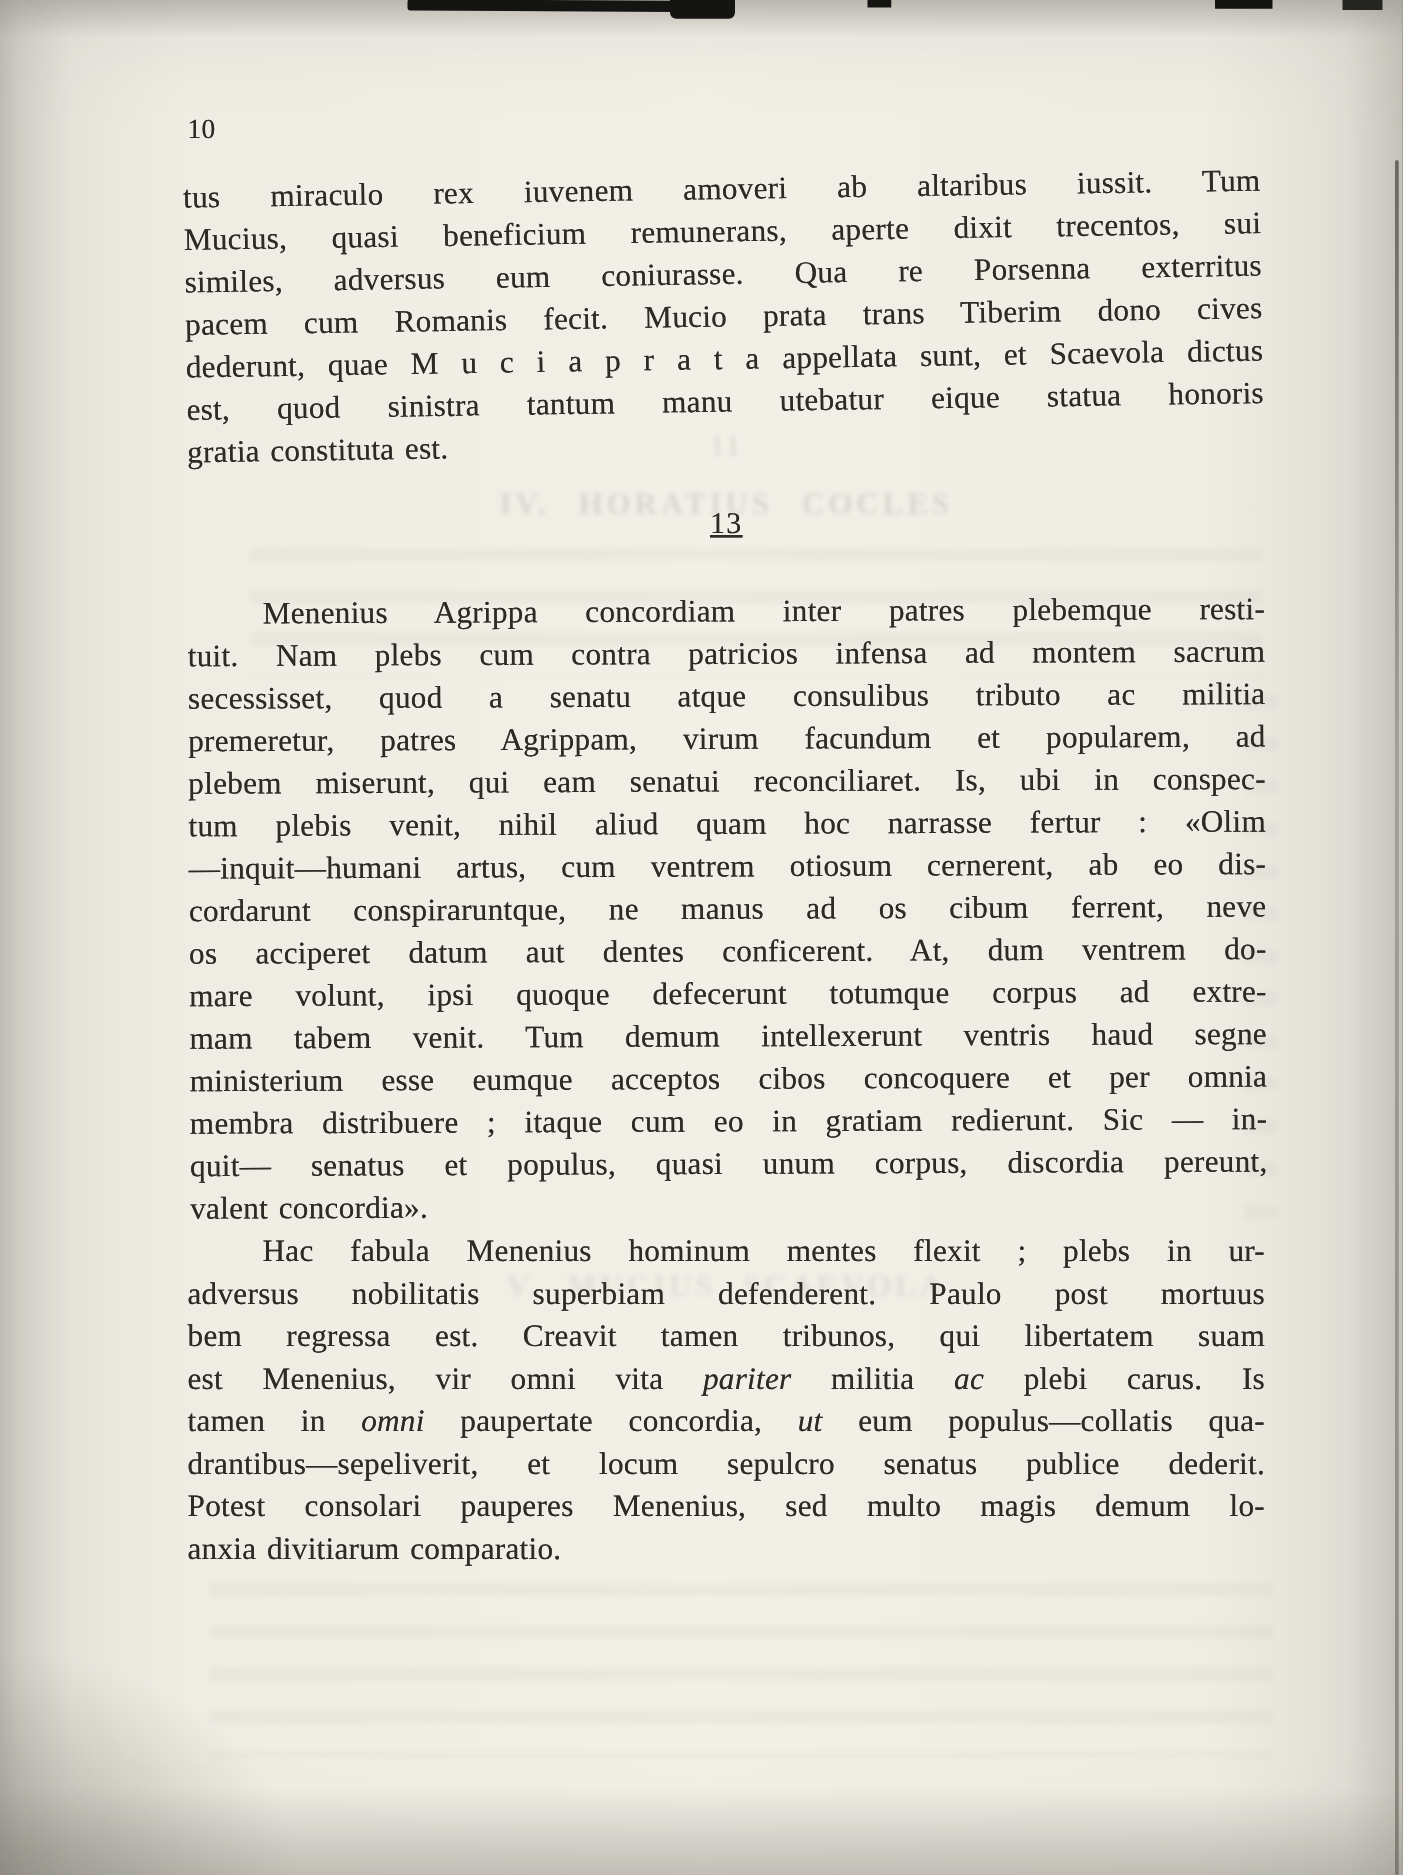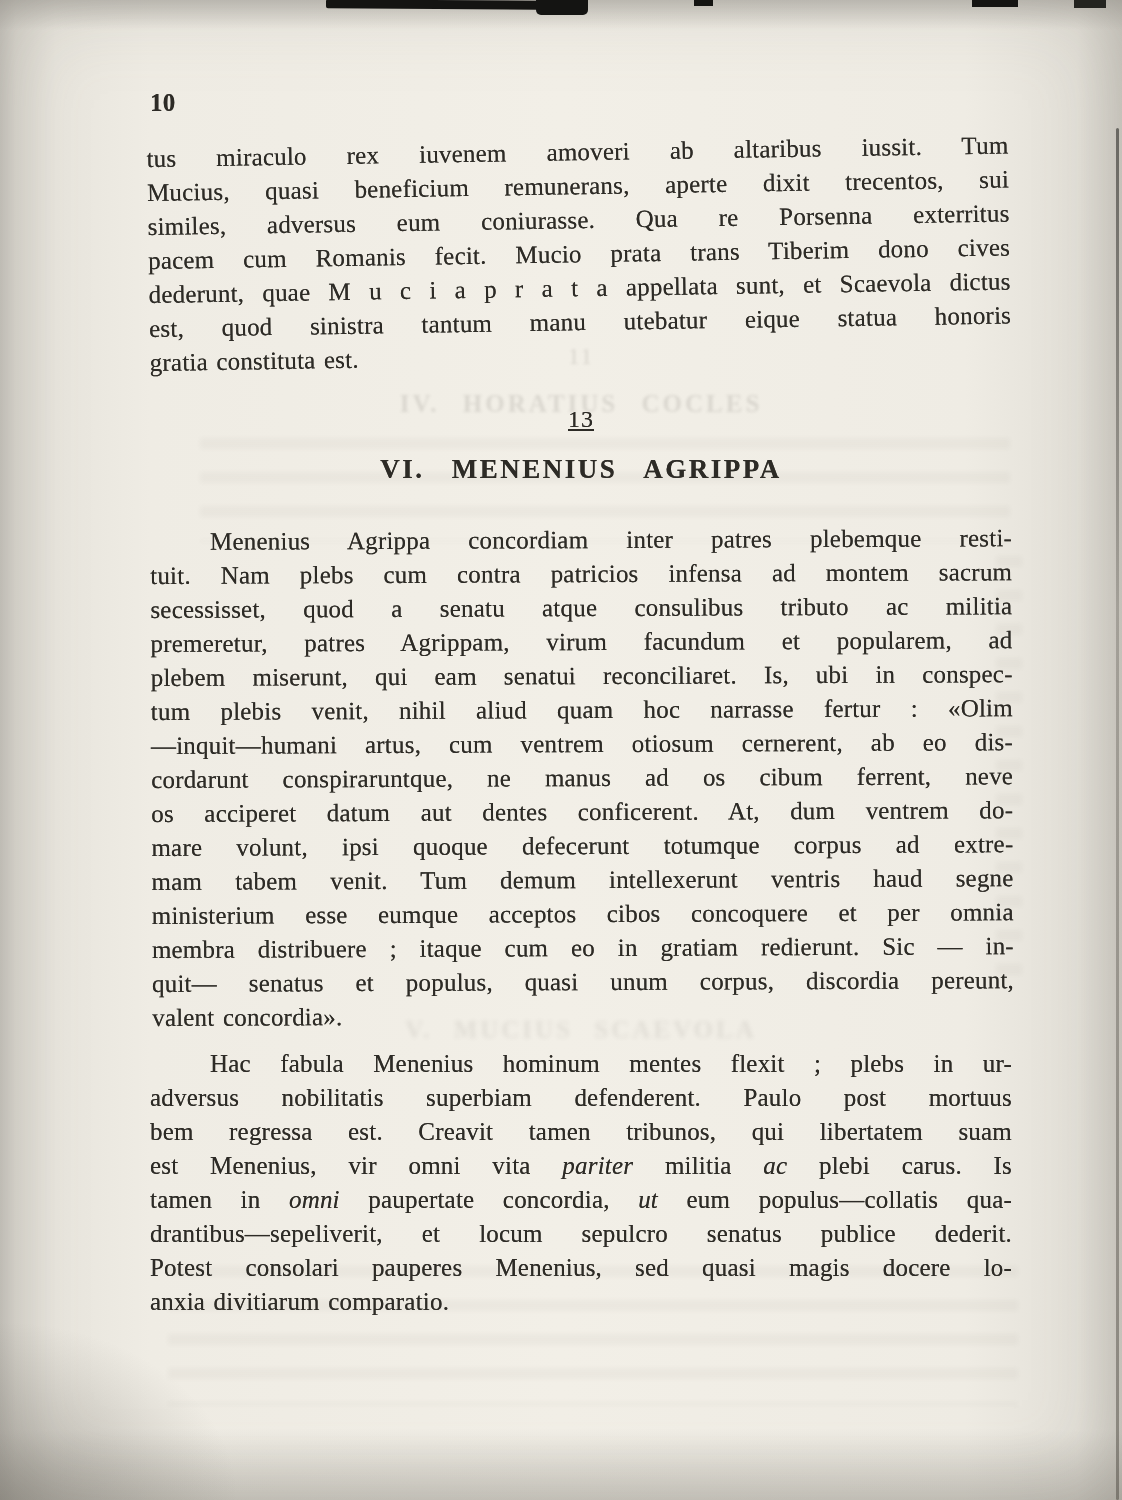--- a/index.html
+++ b/index.html
@@ -52,30 +52,30 @@
   .gs2 { top:556px;  left:996px; width:26px;  height:430px; }
   .gs3 { top:1266px; left:168px; width:850px; height:140px; }
 
   
   .content {
     position:absolute; left:150px; top:86px; width:862px; z-index:2;
     color:#2d2b26; font-size:25px; line-height:34px;
     letter-spacing:0.2px; word-spacing:2px;
     text-shadow:0 0 0.5px rgba(45,43,38,0.8);
   }
-  .page-number { font-size:25px;font-weight:bold; }
+  .page-number { font-size:22px; }
   .para { }
   .para1 { margin-top:22px; transform:rotate(-0.9deg); transform-origin:0 100%; }
   .section-number { margin-top:22px; text-align:center; font-size:24px; letter-spacing:1px;text-decoration:underline; }
   .heading {
     margin-top:16px; text-align:center; font-size:27px; font-weight:bold;
     letter-spacing:2.5px; word-spacing:18px; line-height:34px;
   }
   .para2 { margin-top:39px; transform:rotate(-0.25deg); transform-origin:0 0; }
-  .para3 { margin-top:12px; }
+  .para3 { margin-top:0; }
   .line { text-align:justify; text-align-last:justify; }
   .line.last { text-align-last:left; }
   .line.indent { text-indent:60px; }
   .it { font-style:italic; }
 </style>
 </head>
 <body>
 
 <div class="page">
 
@@ -103,21 +103,20 @@
       <div class="line">Mucius, quasi beneficium remunerans, aperte dixit trecentos, sui</div>
       <div class="line">similes, adversus eum coniurasse. Qua re Porsenna exterritus</div>
       <div class="line">pacem cum Romanis fecit. Mucio prata trans Tiberim dono cives</div>
       <div class="line">dederunt, quae M u c i a p r a t a appellata sunt, et Scaevola dictus</div>
       <div class="line">est, quod sinistra tantum manu utebatur eique statua honoris</div>
       <div class="line last">gratia constituta est.</div>
     </div>
 
     <div class="section-number">13</div>
 
-    <div class="heading">VI. MENENIUS AGRIPPA</div>
 
     <div class="para para2">
       <div class="line indent">Menenius Agrippa concordiam inter patres plebemque resti-</div>
       <div class="line">tuit. Nam plebs cum contra patricios infensa ad montem sacrum</div>
       <div class="line">secessisset, quod a senatu atque consulibus tributo ac militia</div>
       <div class="line">premeretur, patres Agrippam, virum facundum et popularem, ad</div>
       <div class="line">plebem miserunt, qui eam senatui reconciliaret. Is, ubi in conspec-</div>
       <div class="line">tum plebis venit, nihil aliud quam hoc narrasse fertur : «Olim</div>
       <div class="line">—inquit—humani artus, cum ventrem otiosum cernerent, ab eo dis-</div>
       <div class="line">cordarunt conspiraruntque, ne manus ad os cibum ferrent, neve</div>
@@ -130,18 +129,18 @@
       <div class="line last">valent concordia».</div>
     </div>
 
     <div class="para para3">
       <div class="line indent">Hac fabula Menenius hominum mentes flexit ; plebs in ur-</div>
       <div class="line">adversus nobilitatis superbiam defenderent. Paulo post mortuus</div>
       <div class="line">bem regressa est. Creavit tamen tribunos, qui libertatem suam</div>
       <div class="line"><span>est Menenius, vir omni vita </span><span class="it">pariter</span><span> militia </span><span class="it">ac</span><span> plebi carus. Is</span></div>
       <div class="line"><span>tamen in </span><span class="it">omni</span><span> paupertate concordia, </span><span class="it">ut</span><span> eum populus—collatis qua-</span></div>
       <div class="line">drantibus—sepeliverit, et locum sepulcro senatus publice dederit.</div>
-      <div class="line">Potest consolari pauperes Menenius, sed quasi magis docere lo-</div>
+      <div class="line">Potest consolari pauperes Menenius, sed multo magis demum lo-</div>
       <div class="line last">anxia divitiarum comparatio.</div>
     </div>
 
   </div>
 </div>
 
 </body></html>

